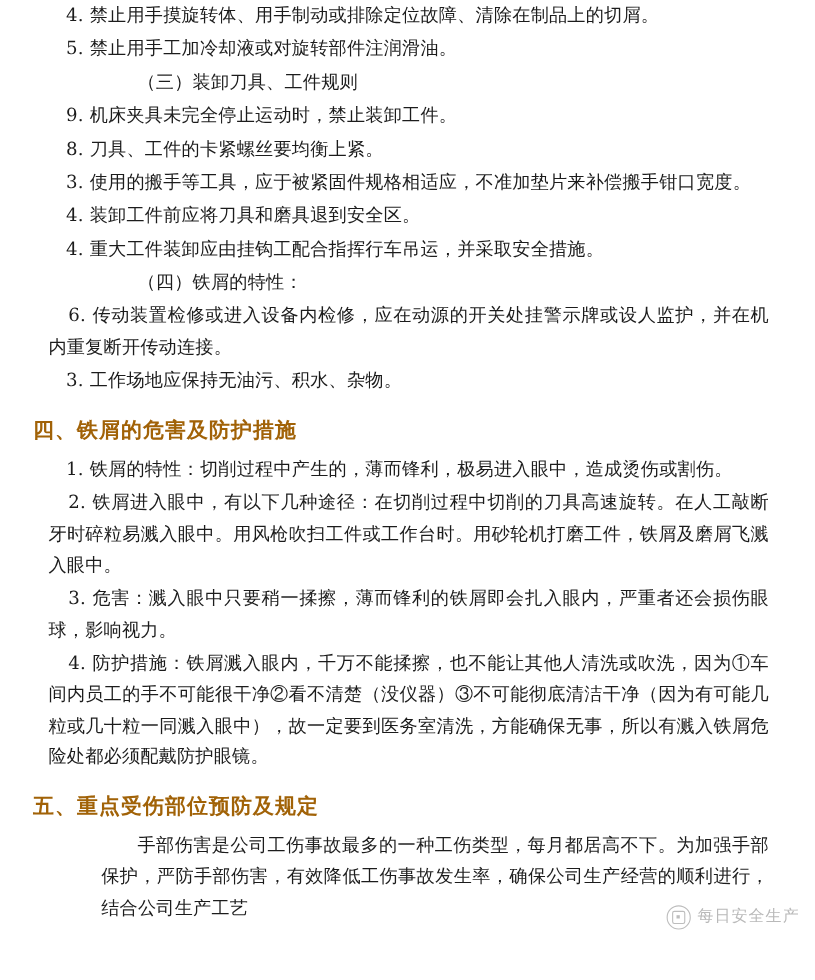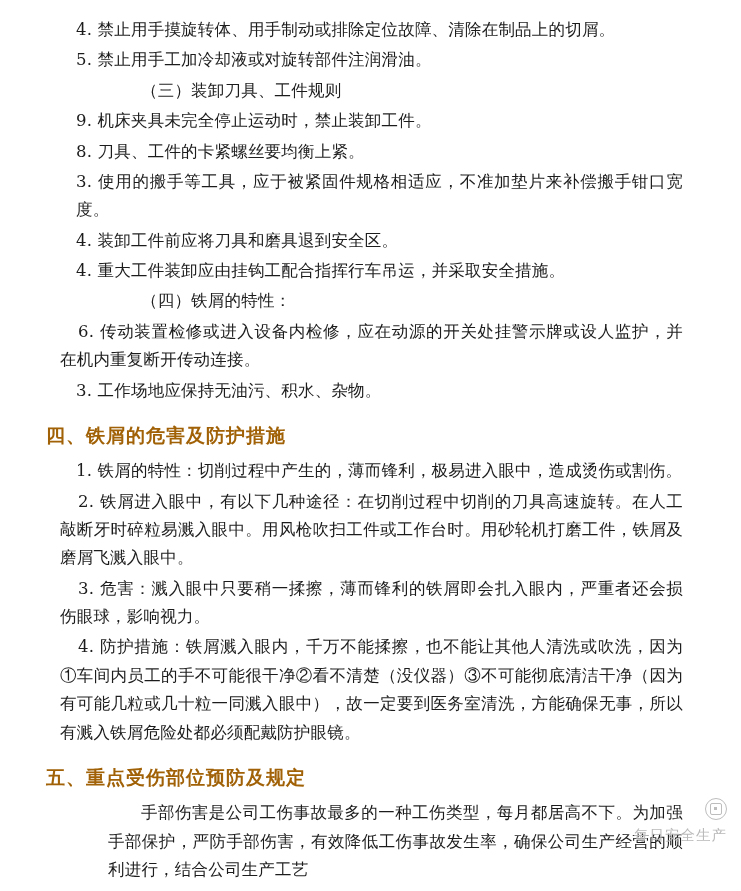--- a/index.html
+++ b/index.html
@@ -12,21 +12,21 @@
     height: 891px;
     position: relative;
     font-family: "DejaVu Sans", "Liberation Sans", sans-serif;
     color: #1a1a1a;
     overflow: hidden;
   }
   .page {
     position: relative;
     width: 735px;
     height: 891px;
-    padding: 16px;
+    padding: 0;
     box-sizing: border-box;
   }
   .body-text {
     font-family: "DejaVu Serif", "Liberation Serif", serif;
     font-size: 16.5px;
     line-height: 1.72;
     color: #1c1c1c;
     letter-spacing: 0.2px;
   }
   .para {
@@ -48,28 +48,27 @@
     margin: 14px 0 6px 0;
     letter-spacing: 1px;
   }
 
   
   .follow-badge {
     position: absolute;
     right: 8px;
     bottom: 46px;
     display: flex;
-    align-items: flex-end;
+    align-items: flex-start;
     gap: 6px;
     color: #b9b9b9;
     font-family: "DejaVu Sans", "Liberation Sans", sans-serif;
     font-size: 14.5px;
     letter-spacing: 1px;
     white-space: nowrap;
-    flex-direction: column;
   }
   .follow-badge .qr {
     width: 20px;
     height: 20px;
     border-radius: 50%;
     border: 1.6px solid #bdbdbd;
     position: relative;
     flex: none;
   }
   .follow-badge .qr::before {

